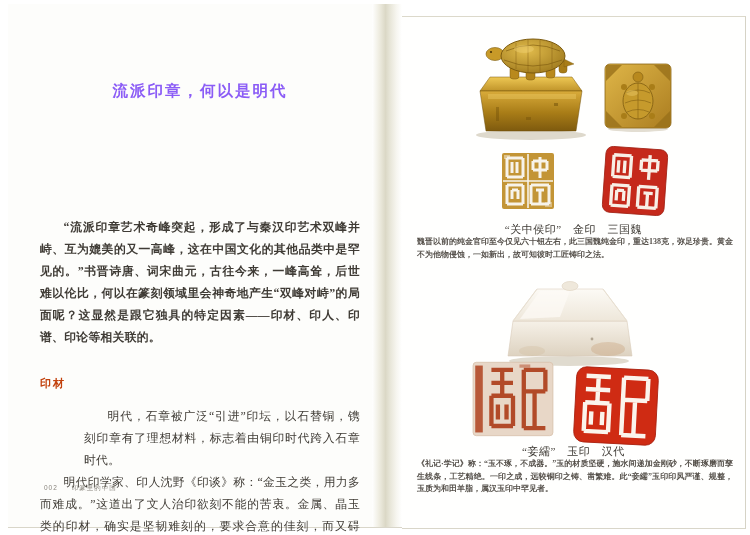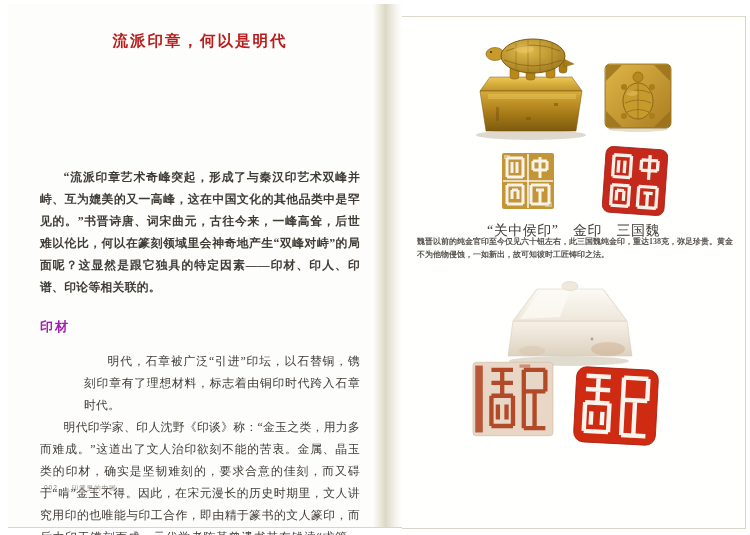--- a/index.html
+++ b/index.html
@@ -12,37 +12,37 @@
     background:#fdfdfb; border-bottom:1px solid #d9d6c9; }
   .gutter { position:absolute; left:366px; top:0; width:30px; height:524px;
     background:linear-gradient(to right,#ffffff 0%,#f0eee3 22%,#dbd8c6 45%,#e9e7da 62%,#f7f6f0 82%,#ffffff 100%);
     border-bottom:1px solid #d9d6c9; }
   .right-page { position:absolute; left:396px; top:12px; width:344px; height:513px;
     background:#fffffe; border-top:1px solid #dcd9cb; border-right:1px solid #d6d3c6;
     border-bottom:1px solid #d9d6c9; }
 
   
   .lp-content { position:absolute; left:32px; top:0; width:320px; color:#3f3b35; }
-  .lp-title { margin-top:26px; text-align:center; font-size:15.5px; line-height:22px;
-    letter-spacing:2px; font-weight:600; color:#b91c1c; }
+  .lp-title { margin-top:76px; text-align:center; font-size:15.5px; line-height:22px;
+    letter-spacing:2px; font-weight:600; color:#8b5cf6; }
   .para { font-size:11.8px; line-height:22px; text-align:justify; text-indent:2em;
     letter-spacing:0.3px; }
   .para-lead { margin-top:114px;font-weight:bold; }
-  .lp-heading { margin-top:20px; font-size:13px; font-weight:600; letter-spacing:2px;
-    color:#a21caf; }
+  .lp-heading { margin-top:28px; font-size:11px; font-weight:600; letter-spacing:2px;
+    color:#c2410c; }
   .para-2 { margin-top:14px;margin-left:44px; }
   .para-3 { margin-top:0; }
   .small-inline { font-size:8px; letter-spacing:0; }
   .lp-footer { position:absolute; left:36px; top:480px; display:flex; gap:14px;
     font-size:6.5px; color:#8a867e; letter-spacing:1px;
     font-family:"Liberation Sans","DejaVu Sans",sans-serif; }
 
   
   .fig { position:absolute; }
-  .caption { position:absolute; left:0; width:100%; text-align:center; font-size:14px;
+  .caption { position:absolute; left:0; width:100%; text-align:center; font-size:11px;
     color:#3e3a34; letter-spacing:0.5px; }
   .fig-note { position:absolute; left:15px; width:316px; font-size:8px; line-height:12.5px;
     text-align:justify; color:#55504a;font-weight:bold; }
   .cap-1 { top:205px; }
   .note-1 { top:219px; }
   .cap-2 { top:427px; }
   .note-2 { top:441px; }
   .tilt-a { transform:rotate(4deg); }
   .tilt-b { transform:rotate(3deg); }
 </style>
@@ -206,15 +206,17 @@
     <div class="fig tilt-b" style="left:172px; top:350px; width:84px; height:78px;">
       <svg width="84" height="78" viewBox="0 0 76 70">
         <rect x="1" y="1" width="74" height="68" rx="9" fill="#cf2b13" stroke="#a82110" stroke-width="0.8"></rect>
         <g stroke="#fbf4ec" stroke-width="4" fill="none" stroke-linecap="butt">
           <path d="M10 9 h22 M21 9 v24 M10 21 h22 M10 33 h22 M10 33 v26 M32 33 v26 M10 59 h22 M16 41 v12 M26 41 v12"></path>
           <path d="M44 9 v52 M44 9 h22 M66 9 v20 M44 29 h22 M55 29 v32 M44 61 h22"></path>
         </g>
       </svg>
     </div>
 
+    <div class="caption cap-2">“妾繻”　玉印　汉代</div>
+    <div class="fig-note note-2">《礼记·学记》称：“玉不琢，不成器。”玉的材质坚硬，施水间递加金刚砂，不断琢磨而孳生线条，工艺精绝。一印之成，远较铜印之铸、凿繁难。此“妾繻”玉印印风严谨、规整，玉质为和田羊脂，属汉玉印中罕见者。</div>
 
   </div>
 </div>
 
 </body></html>

